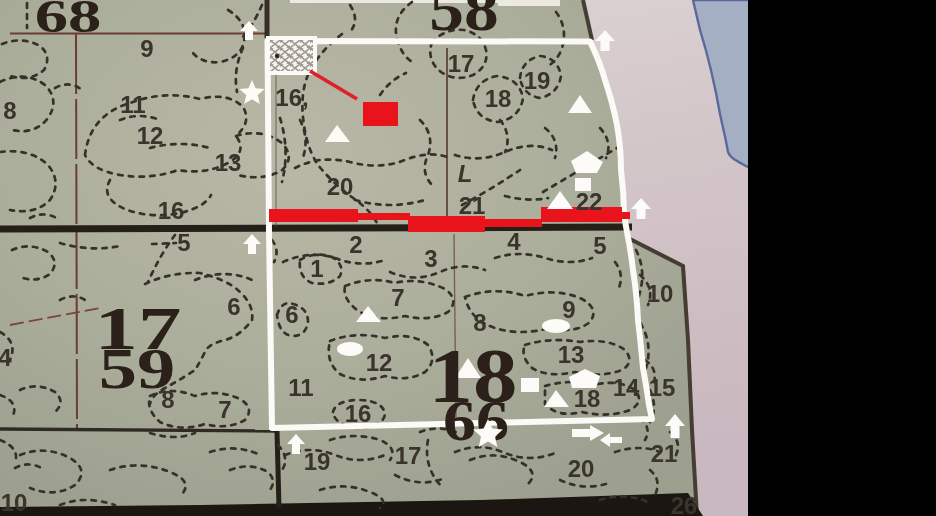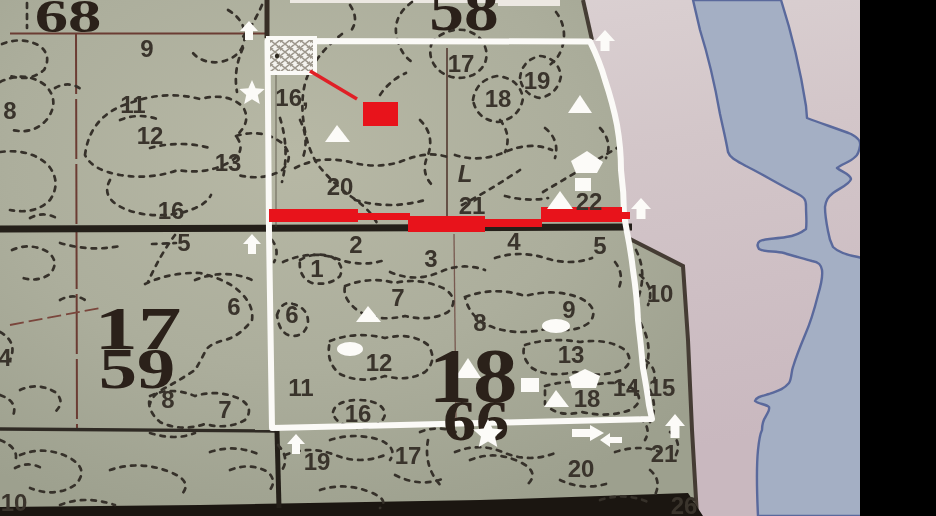--- a/index.html
+++ b/index.html
@@ -1,16 +1,16 @@
 <!DOCTYPE html>
 <html><head>
 <meta charset="utf-8">
 <style>
   html,body{margin:0;padding:0;background:#000;}
-  #stage{position:relative;width:860px;height:516px;overflow:hidden;font-family:"Liberation Serif",serif;}
+  #stage{position:relative;width:748px;height:516px;overflow:hidden;font-family:"Liberation Serif",serif;}
   svg{display:block;filter:blur(0.45px);}
 </style>
 </head>
 <body>
 <div id="stage">
 <svg width="936" height="516" viewBox="0 0 936 516">
 <defs>
   <linearGradient id="pinkbg" x1="0" y1="0" x2="0.3" y2="1">
     <stop offset="0" stop-color="#ded5d6"></stop>
     <stop offset="0.45" stop-color="#d3c6c9"></stop>

